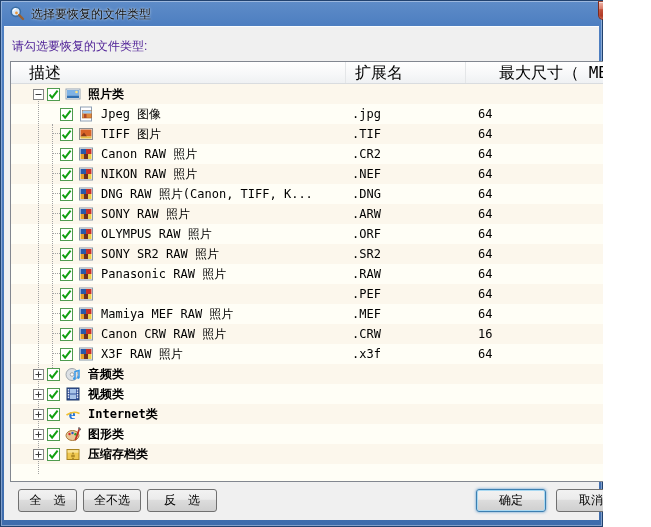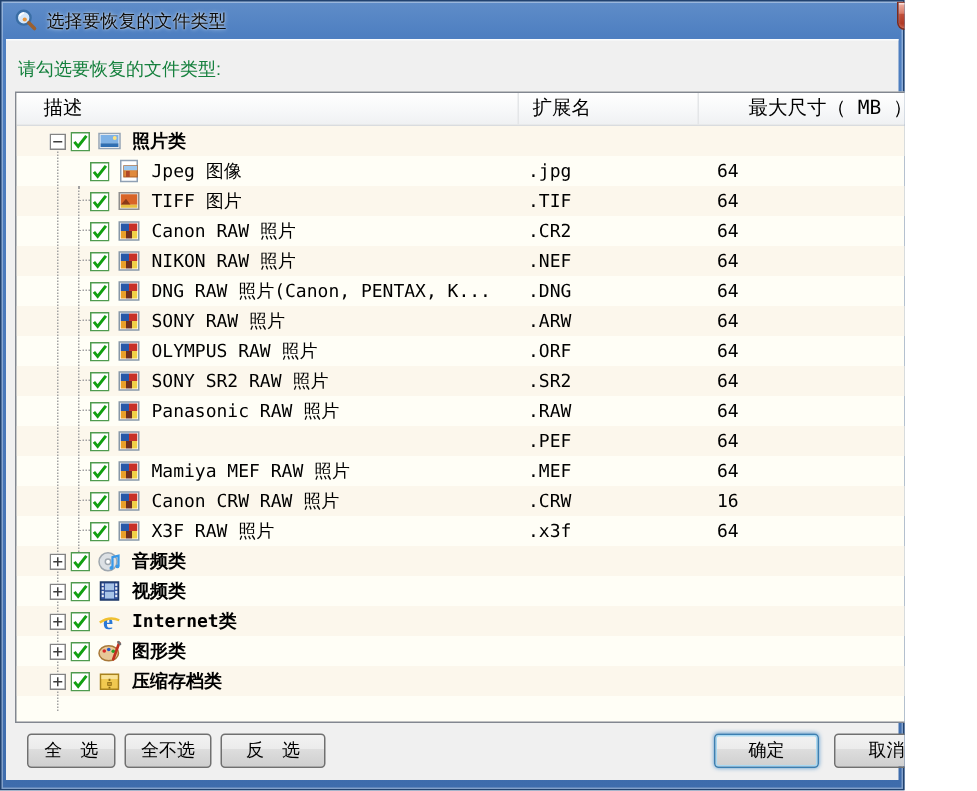--- a/index.html
+++ b/index.html
@@ -14,28 +14,28 @@
   .win-title{position:absolute;left:31px;top:6px;font-size:12px;color:#0b0b0b;
     text-shadow:0 0 3px rgba(220,235,250,.9), 0 0 1px rgba(255,255,255,.7);white-space:nowrap;}
   .close-btn{position:absolute;left:598px;top:1px;width:45px;height:19px;border:1px solid #7E2A1C;
     border-top-color:#9c4a3a;border-radius:0 0 5px 5px;
     background:linear-gradient(180deg,#EFB3A7 0,#D87A67 40%,#C04E39 45%,#B03A26 80%,#C5573f 100%);
     box-shadow:inset 0 1px 0 rgba(255,255,255,.55), inset 0 0 2px rgba(255,255,255,.3);
     display:flex;align-items:center;justify-content:center;cursor:default;}
   
   .client{position:absolute;left:4px;right:4px;top:26px;bottom:7px;background:#F0F0F0;
     border-top:1px solid #FAFCFE;}
-  .prompt{position:absolute;left:8px;top:11px;font-size:12px;color:#15803d;}
+  .prompt{position:absolute;left:8px;top:11px;font-size:12px;color:#4c1d95;}
   
   .listbox{position:absolute;left:6px;top:34px;width:625px;height:421px;border:1px solid #828790;
     background:#FFFEF6;overflow:hidden;font-family:"DejaVu Sans Mono","Liberation Mono",monospace;}
   .lheader{position:absolute;left:0;top:0;right:18px;height:22px;
     background:linear-gradient(180deg,#FFFFFF 0,#F7F8F9 55%,#EFF1F3 100%);
     border-bottom:1px solid #D9DCDF;}
-  .hcell{position:absolute;top:0;height:21px;line-height:21px;font-size:13px;color:#000;
+  .hcell{position:absolute;top:0;height:21px;line-height:21px;font-size:16px;color:#000;
     border-right:1px solid #E4E6E8;white-space:nowrap;overflow:hidden;}
   .hc0{left:0;width:335px;padding-left:18px;}
   .hc1{left:335px;width:120px;padding-left:9px;}
   .hc2{left:455px;width:112px;padding-left:7px;margin-left:26px;}
   .hc3{left:567px;right:0;border-right:none;}
   .rows{position:absolute;left:0;top:22px;width:607px;height:399px;overflow:hidden;}
   .row{position:relative;height:20px;display:flex;align-items:center;font-size:12px;color:#000;white-space:nowrap;}
   .row.alt{background:#FCF7EC;}
   .row.root{padding-left:22px;}
   .row.child{padding-left:49px;}
@@ -199,21 +199,21 @@
                 <path d="M2.6 6.6 L5.1 9.6 L10.6 2.6" fill="none" stroke="#12A012" stroke-width="2"></path>
               </svg></span>
     <span class="ficon"><svg width="16" height="16" viewBox="0 0 16 16">
                 <rect x="1.5" y="2" width="13" height="12" fill="#FFFFFF" stroke="#8898A8"></rect>
                 <rect x="2.5" y="3" width="5.5" height="5" fill="#2858A8"></rect>
                 <rect x="8" y="3" width="5.5" height="5" fill="#C83028"></rect>
                 <rect x="2.5" y="8" width="3.5" height="5" fill="#E8A028"></rect>
                 <rect x="6" y="8" width="4" height="5" fill="#70301E"></rect>
                 <rect x="10" y="8" width="3.5" height="5" fill="#F0D048"></rect>
               </svg></span>
-    <span class="rlabel">DNG RAW 照片(Canon, PENTAX, K...</span>
+    <span class="rlabel">DNG RAW 照片(Canon, TIFF, K...</span>
     <span class="rext">.DNG</span>
     <span class="rsize">64</span>
   </div>
           <div class="row child alt">
 
     <span class="checkbox"><svg width="13" height="13" viewBox="0 0 13 13">
                 <rect x="0.5" y="0.5" width="12" height="12" fill="#FFFFFF" stroke="#4F9B4F"></rect>
                 <path d="M2.6 6.6 L5.1 9.6 L10.6 2.6" fill="none" stroke="#12A012" stroke-width="2"></path>
               </svg></span>
     <span class="ficon"><svg width="16" height="16" viewBox="0 0 16 16">

